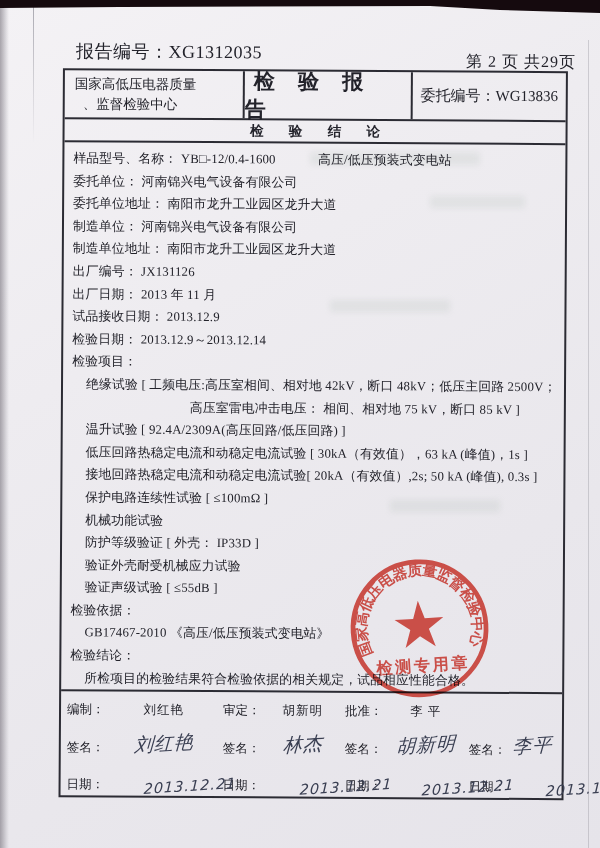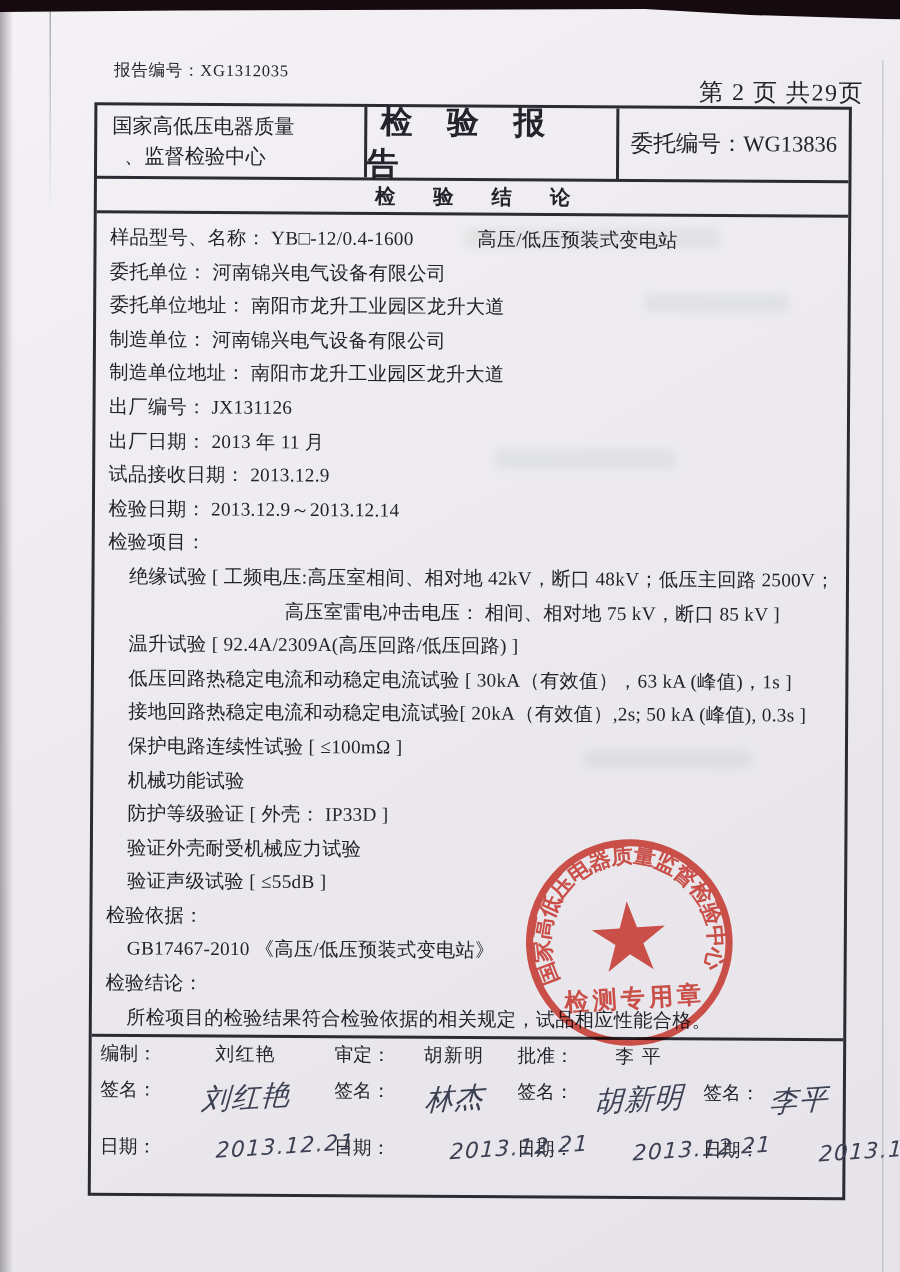--- a/index.html
+++ b/index.html
@@ -11,40 +11,40 @@
     background:#150a0e;clip-path:polygon(0 0,600px 0,600px 13px,500px 10px,430px 6px,120px 7px,0 8px);}
   .scan-left-strip{position:absolute;left:0;top:0;width:9px;height:848px;z-index:4;
     background:linear-gradient(90deg,rgba(105,100,110,.55),rgba(160,158,166,.25) 70%,transparent);}
   .scan-crease{position:absolute;left:33px;top:4px;width:1px;height:140px;z-index:4;
     background:linear-gradient(180deg,rgba(110,110,122,.55),rgba(110,110,122,0));}
   .scan-right-edge{position:absolute;left:588px;top:40px;width:1px;height:808px;z-index:4;
     background:rgba(140,140,150,.35);}
   .ghost{position:absolute;background:rgba(135,158,140,.12);filter:blur(3px);z-index:1;border-radius:3px;}
   .content{position:absolute;left:0;top:0;width:600px;height:848px;z-index:2;
     transform:rotate(.35deg);transform-origin:40px 60px;color:#23232b;}
-  .meta-report-no{position:absolute;left:76px;top:39px;font-size:11px;letter-spacing:.5px;}
+  .meta-report-no{position:absolute;left:76px;top:39px;font-size:18px;letter-spacing:.5px;}
   .meta-page{position:absolute;left:466px;top:49px;font-size:16px;letter-spacing:1px;}
   
   .rpt{position:absolute;left:63px;top:68px;width:501px;border:2px solid #2b2b33;background:transparent;}
   .rpt-head{display:flex;border-bottom:2px solid #2b2b33;height:47px;}
   .cell-org{width:168px;border-right:2px solid #2b2b33;padding:4px 0 0 10px;font-size:13.5px;line-height:20px;}
   .cell-org .l2{padding-left:8px;}
   .cell-title{width:166px;border-right:2px solid #2b2b33;display:flex;align-items:center;justify-content:center;
     font-size:21px;font-weight:600;letter-spacing:9px;text-indent:9px;}
   .cell-wtno{flex:1;display:flex;align-items:center;justify-content:center;font-size:15px;}
   .rpt-subtitle{height:21px;line-height:21px;border-bottom:2px solid #2b2b33;text-align:center;
     font-size:13.5px;font-weight:600;letter-spacing:11px;text-indent:11px;}
   .rpt-body{padding:5px 6px 0 9px;}
   .ln{height:22.6px;line-height:22.6px;font-size:12.8px;white-space:nowrap;letter-spacing:.2px;}
   .ind1{padding-left:14px;}
   .ind2{padding-left:118px;}
   
   .sig{border-top:2px solid #2b2b33;padding:3px 4px 2px 6px;}
   .sig-grid{display:grid;grid-template-columns:156px 122px 124px 1fr;}
-  .sig-cell{display:flex;align-items:flex-start;font-size:12.5px;white-space:nowrap;}
+  .sig-cell{display:flex;align-items:flex-end;font-size:12.5px;white-space:nowrap;}
   .r-role{height:24px;}
   .r-sign{height:38px;}
   .r-date{height:37px;gap:39px;}
   .sig-cell .lab{flex:none;}
   .sig-cell .val{flex:1;text-align:center;letter-spacing:1px;}
   .hand{font-family:"DejaVu Sans",sans-serif;font-style:italic;font-weight:500;color:#3a3f52;
     display:inline-block;transform:rotate(-4deg) skewX(-6deg);}
   .hand-name{font-size:19px;letter-spacing:2px;}
   .hand-date{font-size:14.5px;letter-spacing:1px;}
   

